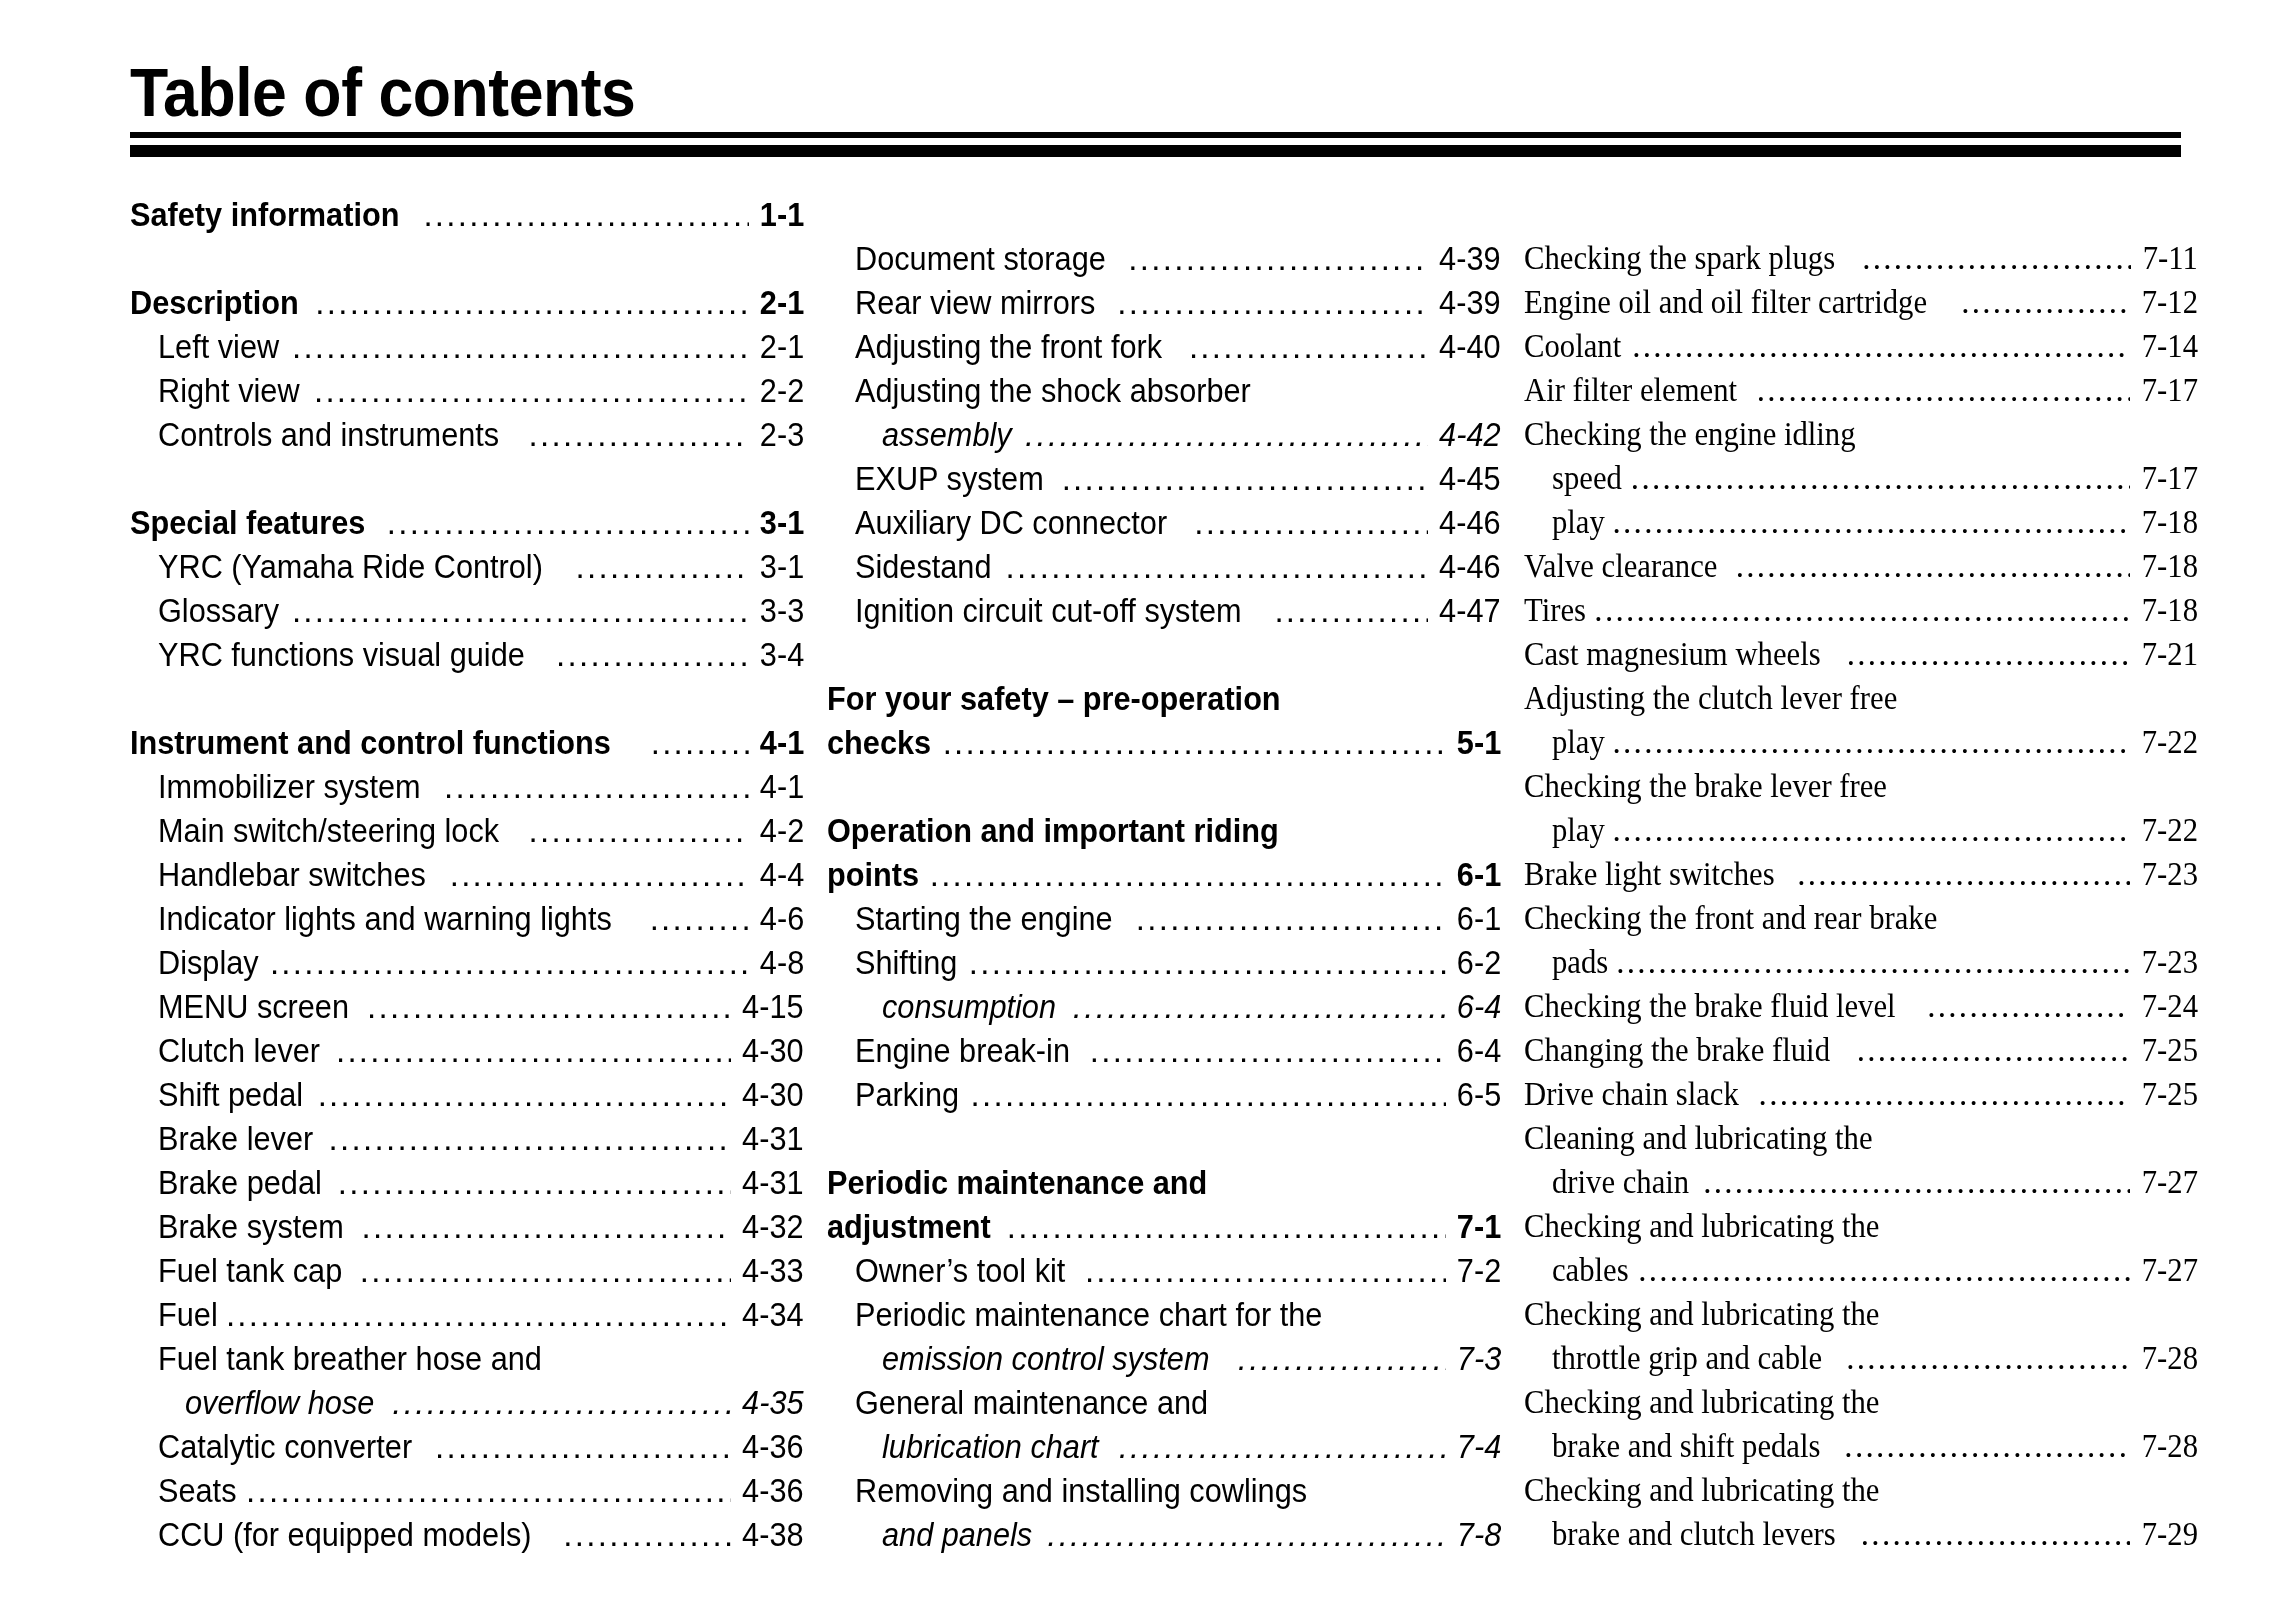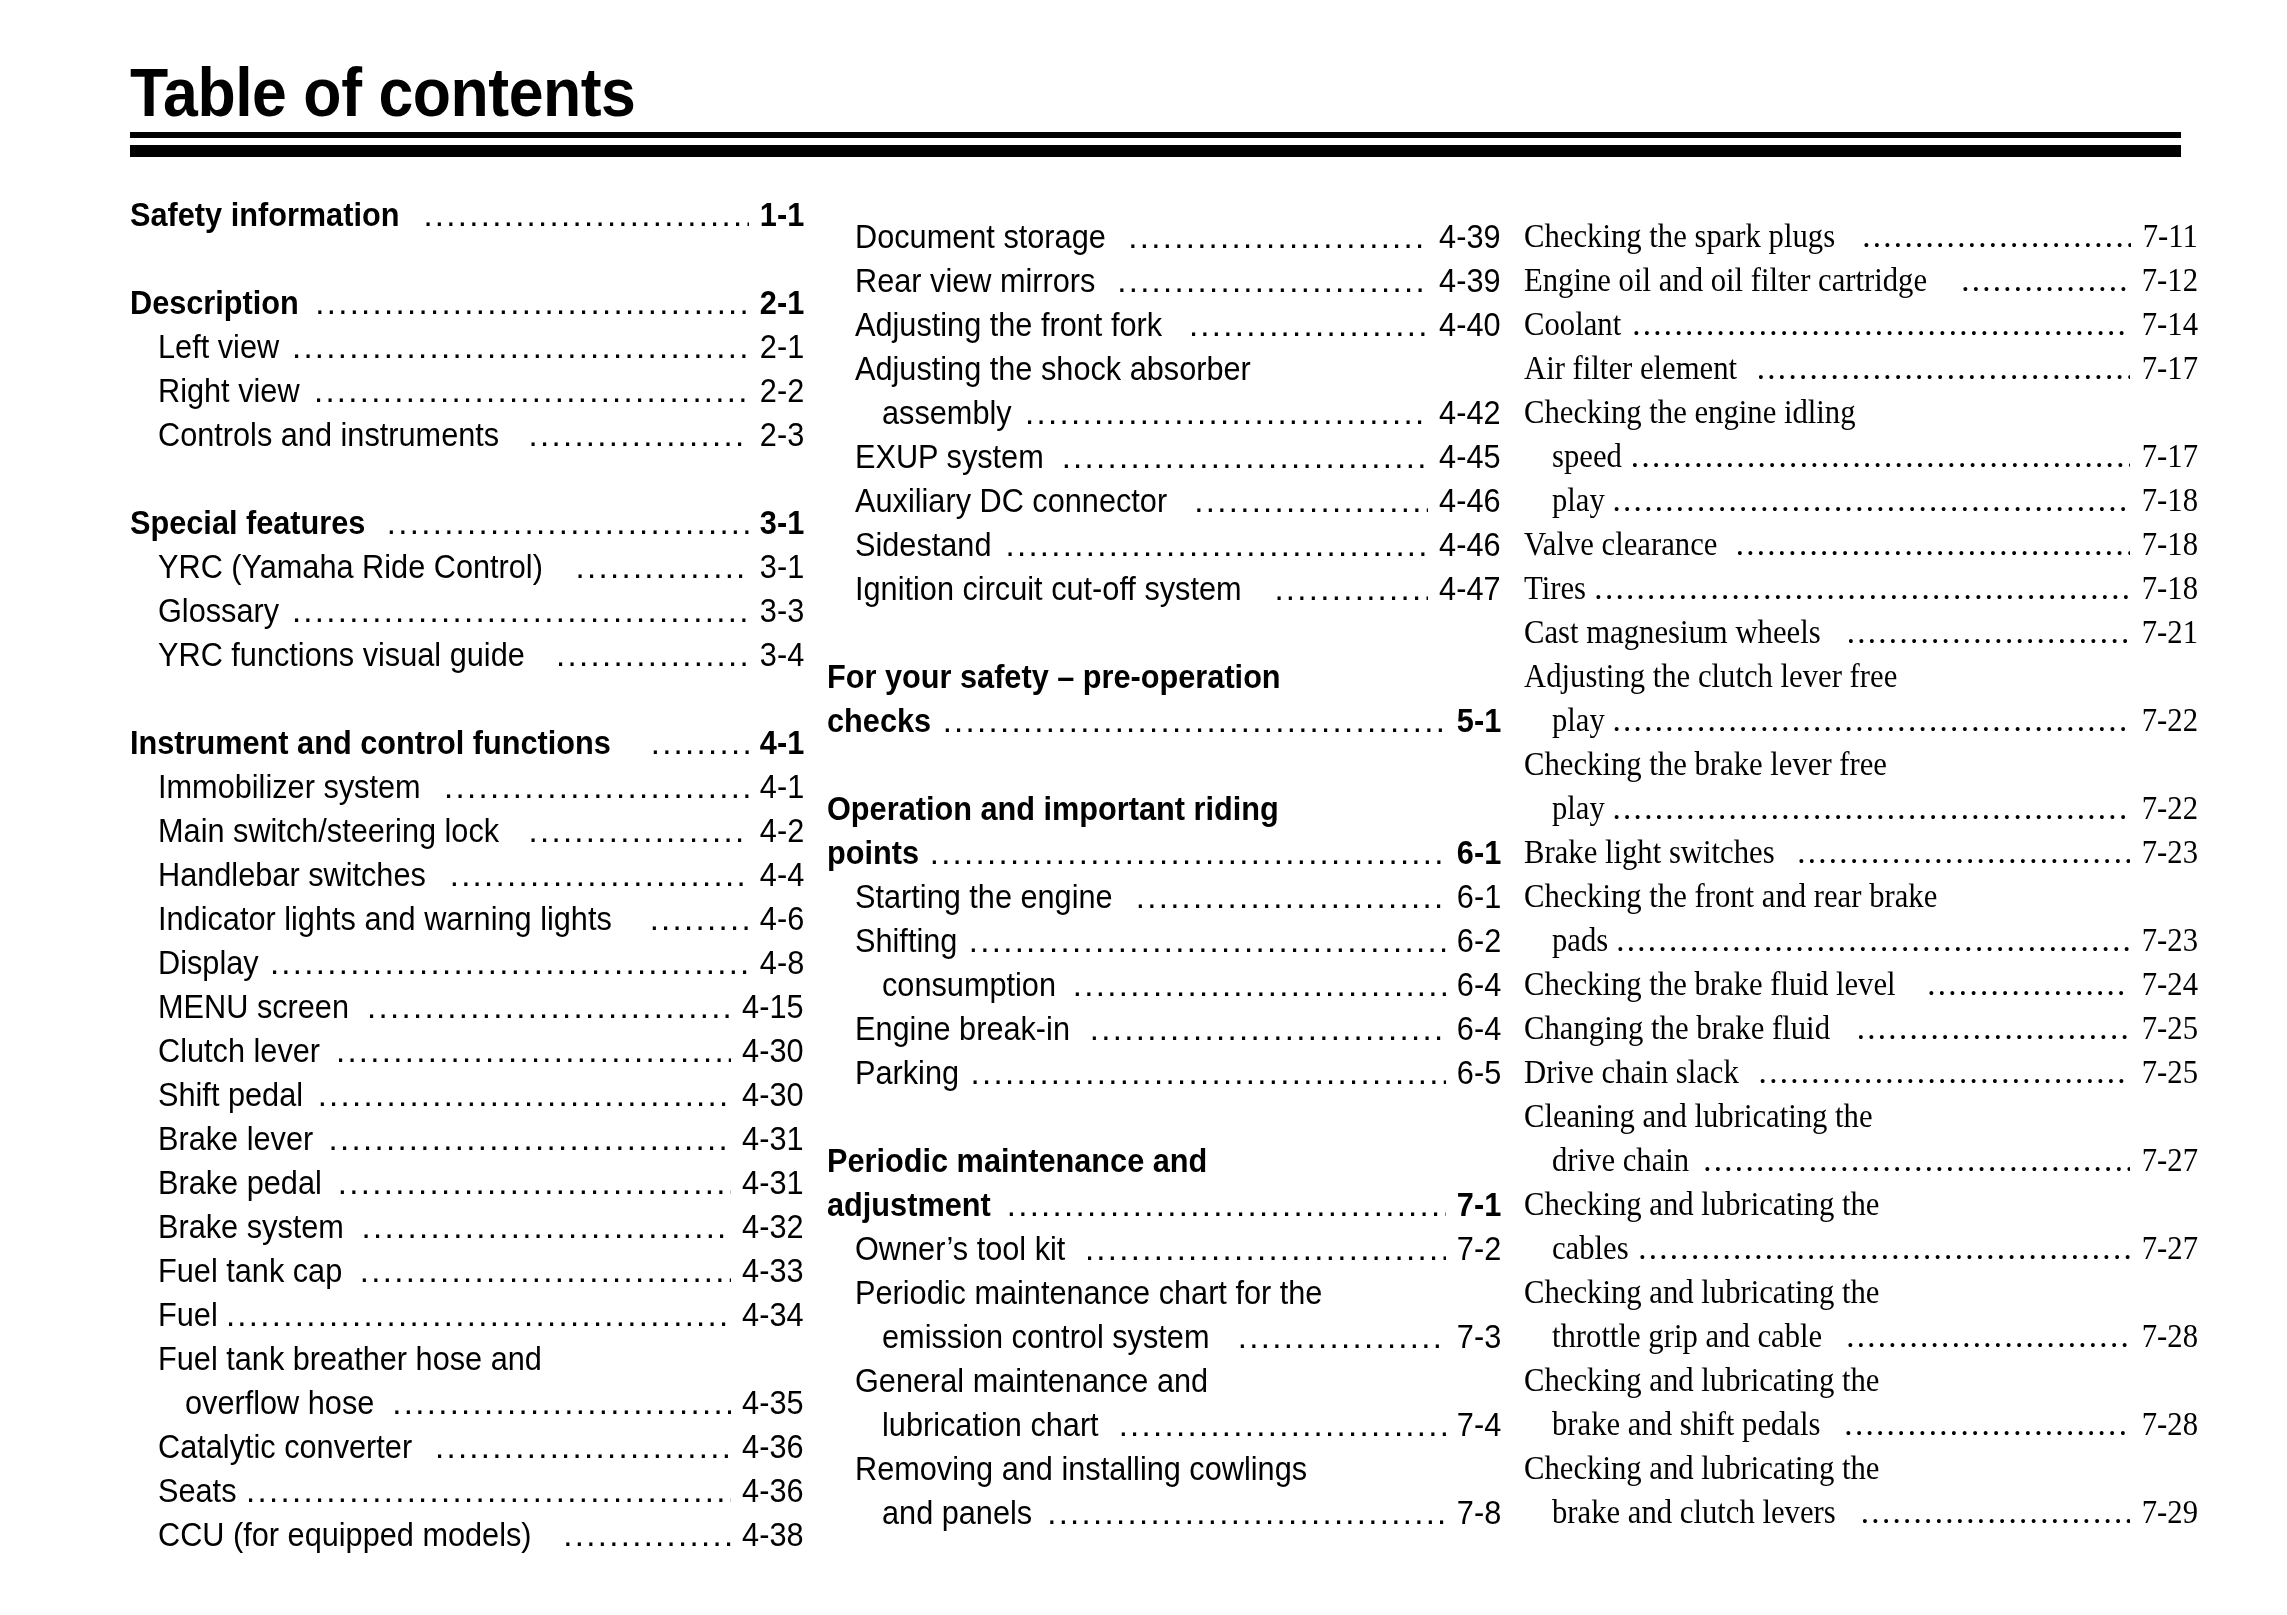--- a/index.html
+++ b/index.html
@@ -39,42 +39,42 @@
   .rule-thin { height: 6.5px; background: #000; }
   .rule-gap  { height: 6.5px; background: #fff; }
   .rule-thick{ height: 12px; background: #000; }
 
   
   .columns {
     display: flex;
     padding: 41px 0 0 0;
     margin-left: 118px;
     width: 2067px;
-    align-items: center;
+    align-items: flex-end;
   }
   .col {
     width: 674px;
     margin-right: 23px;
     flex: 0 0 auto;
   }
   .col:last-child { margin-right: 0; font-family: Liberation Serif, serif; }
 
   
   .entry {
     display: flex;
     align-items: baseline;
     font-size: 33px;
     line-height: 1.0;
     height: 44px;
     white-space: nowrap;
     overflow: hidden;
   }
   .entry.bold { font-weight: bold; }
   .entry.sub  { padding-left: 28px; }
-  .entry.sub2 { padding-left: 55px; }
+  .entry.sub2 { padding-left: 55px; font-style: italic; }
 
   .etext {
     flex: 0 0 auto;
     transform: scaleX(0.93);
     transform-origin: left center;
     white-space: nowrap;
   }
   .leader {
     flex: 1 1 auto;
     overflow: hidden;

